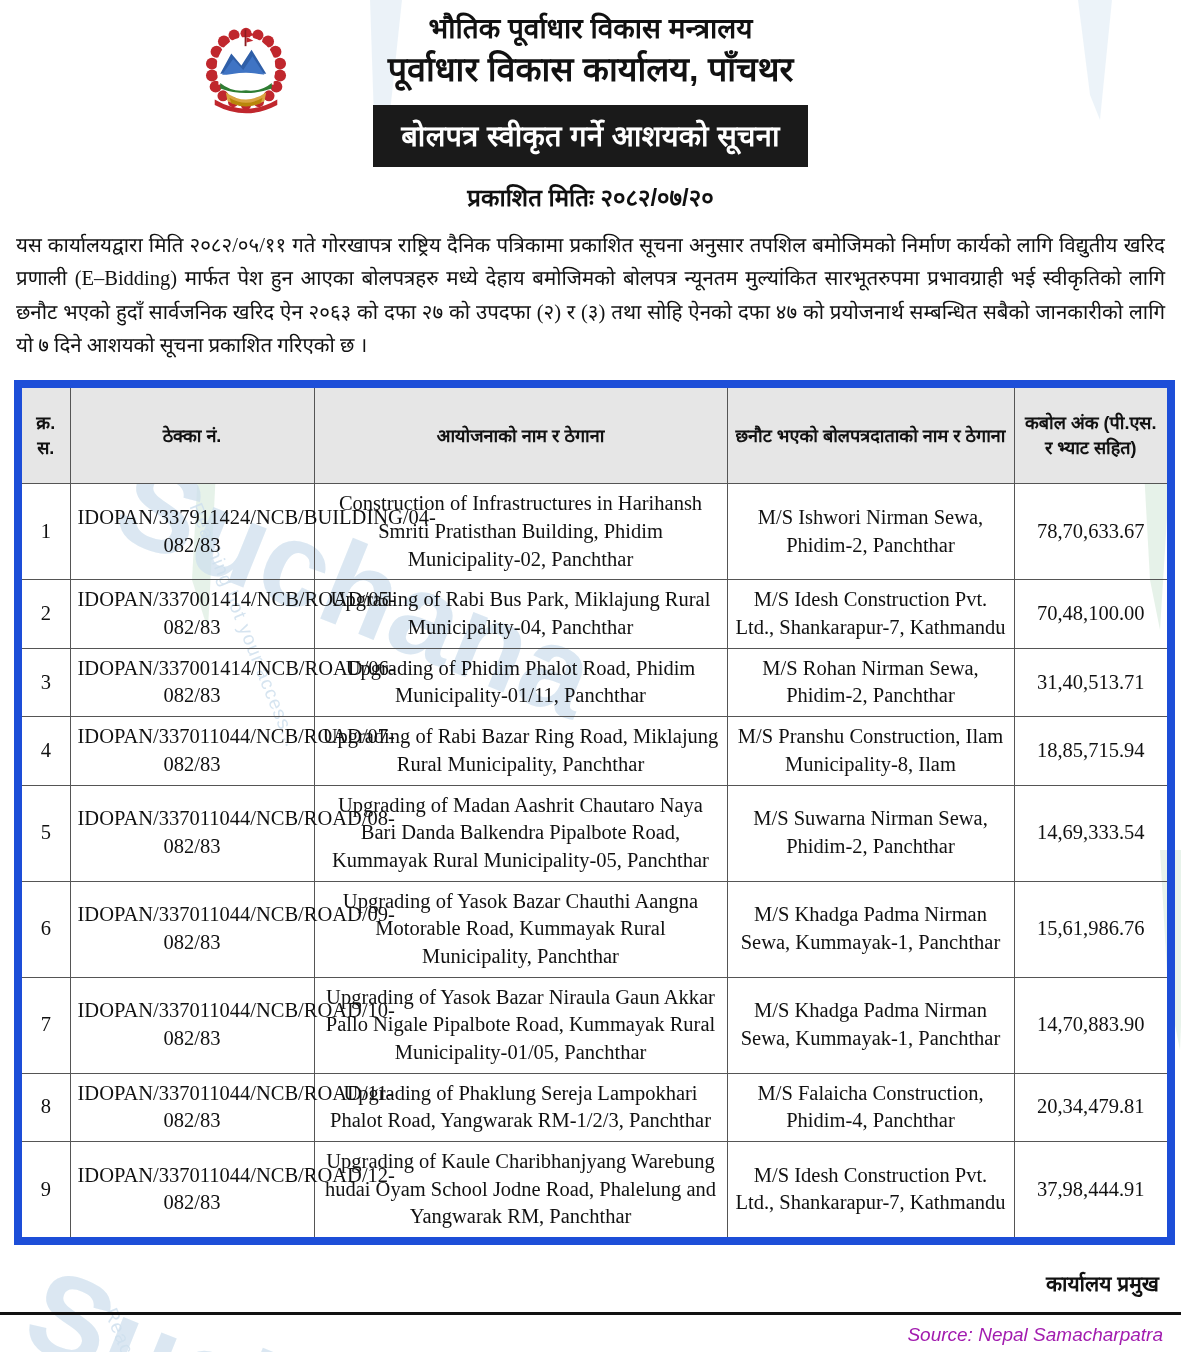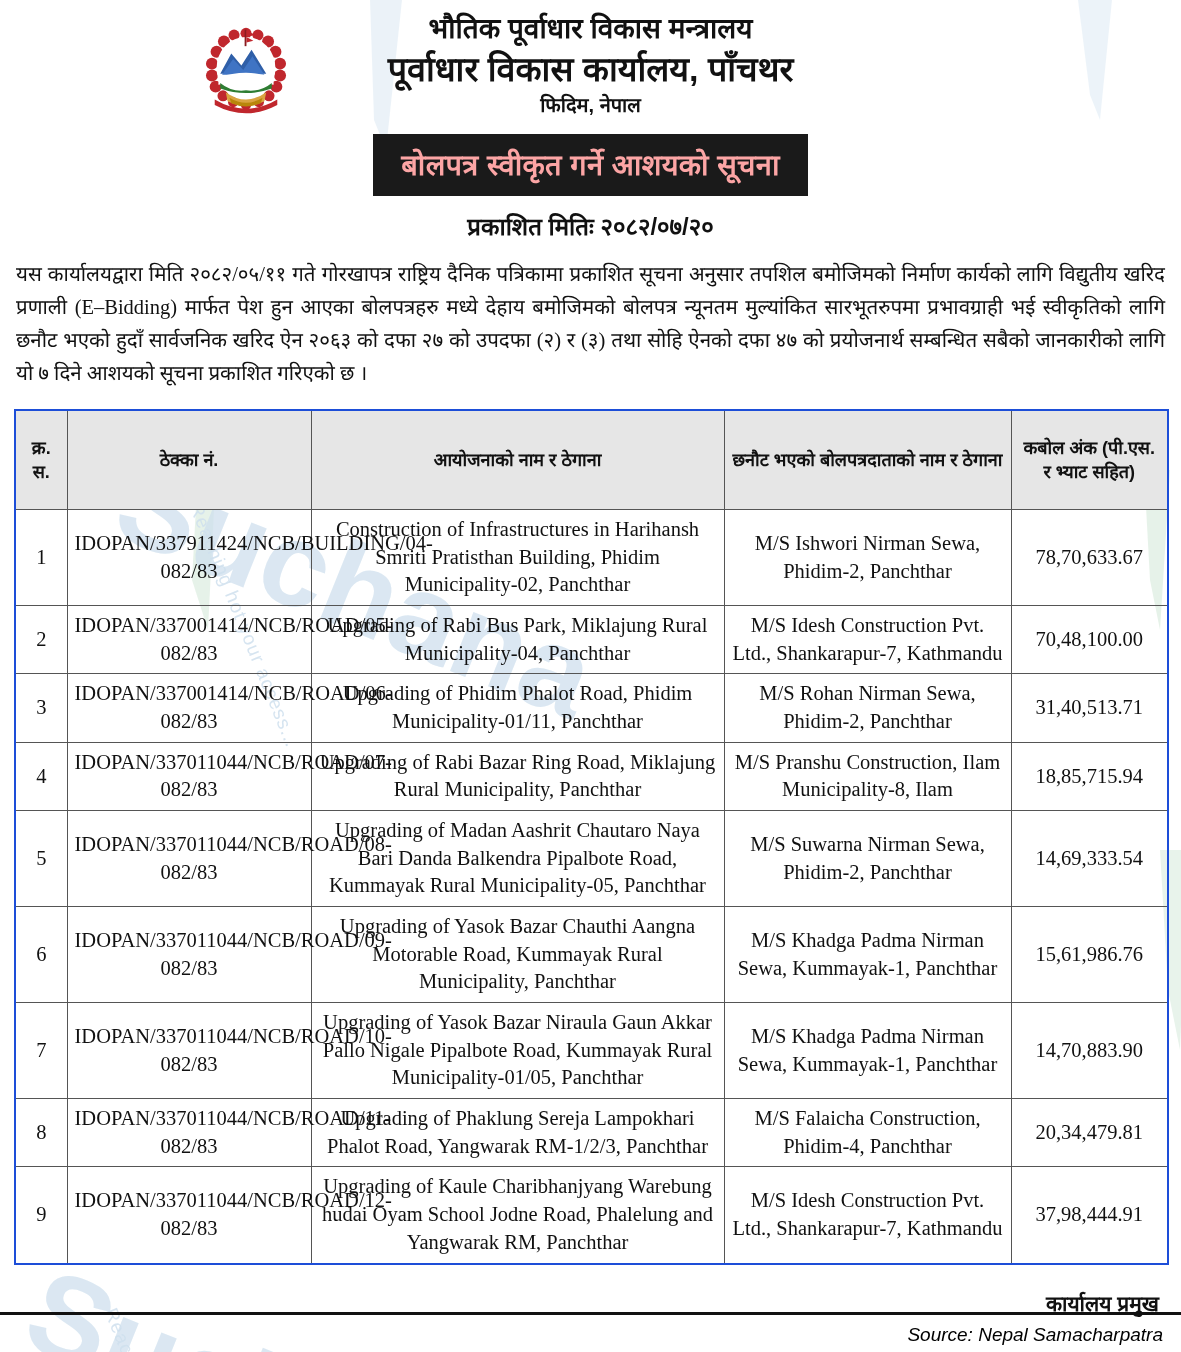--- a/index.html
+++ b/index.html
@@ -69,21 +69,21 @@
   .h-line { font-family: "Liberation Sans", sans-serif; font-weight: 700; line-height: 1.18; }
   .h1 { font-size: 20px; letter-spacing: .2px; }
   .h2 { font-size: 28px; margin-top: 2px; }
   .h3 { font-size: 31px; margin-top: 4px; }
   .h4 { font-size: 34px; margin-top: 4px; }
   .h5 { font-size: 20px; margin-top: 5px; }
 
   .title-banner {
     display: inline-block;
     background: #1a1a1a;
-    color: #fca5a5;
+    color: #ffffff;
     font-family: "Liberation Sans", sans-serif;
     font-weight: 700;
     font-size: 29px;
     padding: 8px 26px 11px 26px;
     margin-top: 16px;
     letter-spacing: .3px;
     border: 2px solid #1a1a1a;
   }
   .pub-date {
     text-align: center;
@@ -101,21 +101,21 @@
     text-align: justify;
     text-justify: inter-word;
   }
 
   
   table.notice {
     width: 1153px;
     margin: 18px auto 16px auto;
     border-collapse: collapse;
     table-layout: fixed;
-    border: 2px solid #1d4ed8;
+    border: 8px solid #1d4ed8;
   }
   table.notice th, table.notice td {
     border: 1px solid #555555;
     vertical-align: middle;
     text-align: center;
     padding: 6px 7px;
   }
   table.notice thead th {
     background: #e6e6e6;
     font-family: "Liberation Sans", sans-serif;
@@ -156,21 +156,21 @@
     background: #111111;
     z-index: 2;
   }
   .source {
     position: absolute;
     right: 18px;
     bottom: 6px;
     font-family: "Liberation Sans", sans-serif;
     font-style: italic;
     font-size: 19px;
-    color: #000000;
+    color: #a21caf;
     z-index: 3;
   }
 </style>
 </head>
 <body>
 
 <div class="watermark-layer">
   <svg class="wm-shard" style="left:330px; top:0px;" width="90" height="150" viewBox="0 0 90 150">
     <polygon points="40,0 72,0 56,150 44,120" fill="#d9e7f2"></polygon>
   </svg>
@@ -236,21 +236,20 @@
 
         <path d="M28 76 Q50 92 72 76 L70 86 Q50 96 30 86 Z" fill="#d9a441"></path>
         <path d="M32 82 Q50 93 68 82 L66 88 Q50 95 34 88 Z" fill="#b8860b"></path>
 
         <path d="M16 84 Q50 104 84 84 L84 90 Q50 108 16 90 Z" fill="#c0272d"></path>
       </g>
     </svg>
 
     <div class="h-line h2">भौतिक पूर्वाधार विकास मन्त्रालय</div>
     <div class="h-line h4">पूर्वाधार विकास कार्यालय, पाँचथर</div>
-    <div class="h-line h5">फिदिम, नेपाल</div>
 
     <div class="title-banner">बोलपत्र स्वीकृत गर्ने आशयको सूचना</div>
   </div>
 
   <div class="pub-date">प्रकाशित मितिः २०८२/०७/२०</div>
 
   <p class="body-para">यस कार्यालयद्वारा मिति २०८२/०५/११ गते गोरखापत्र राष्ट्रिय दैनिक पत्रिकामा प्रकाशित सूचना अनुसार तपशिल बमोजिमको निर्माण कार्यको लागि विद्युतीय खरिद प्रणाली (E–Bidding) मार्फत पेश हुन आएका बोलपत्रहरु मध्ये देहाय बमोजिमको बोलपत्र न्यूनतम मुल्यांकित सारभूतरुपमा प्रभावग्राही भई स्वीकृतिको लागि छनौट भएको हुदाँ सार्वजनिक खरिद ऐन २०६३ को दफा २७ को उपदफा (२) र (३) तथा सोहि ऐनको दफा ४७ को प्रयोजनार्थ सम्बन्धित सबैको जानकारीको लागि यो ७ दिने आशयको सूचना प्रकाशित गरिएको छ ।</p>
 
   <table class="notice">
     <colgroup>

